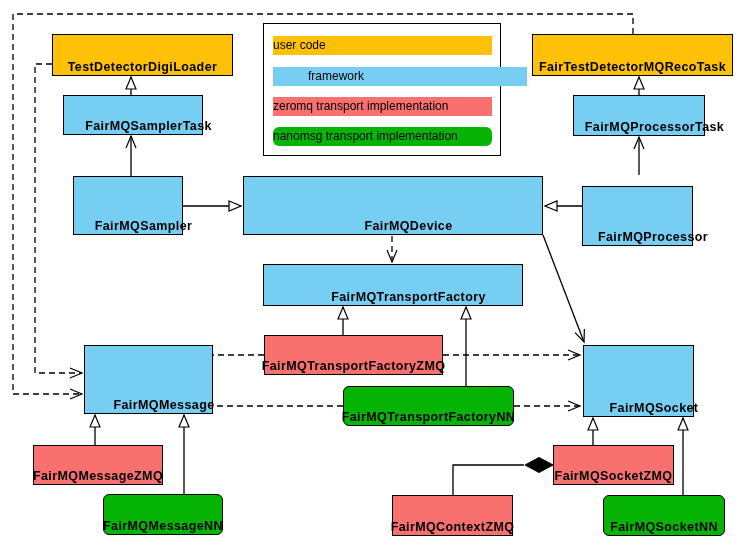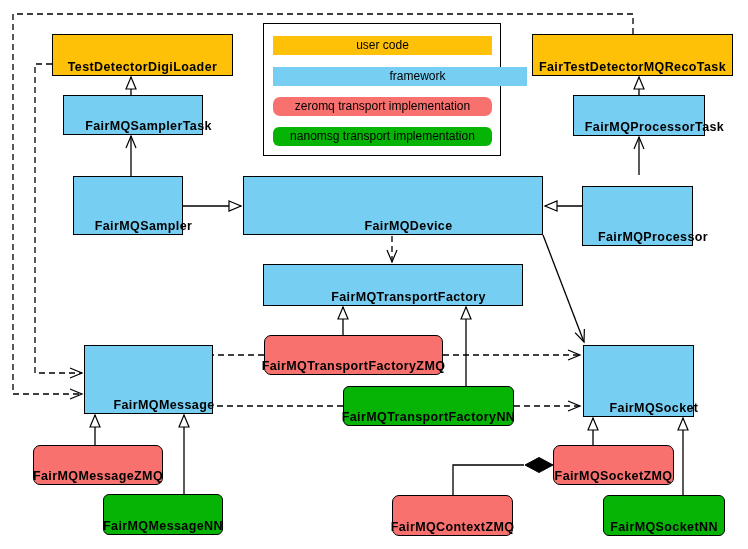--- a/index.html
+++ b/index.html
@@ -17,29 +17,29 @@
     border:1.4px solid #000;
     display:flex;align-items:flex-end;justify-content:center;
     text-align:center;
     font-weight:bold;font-size:12.5px;letter-spacing:.4px;color:#000;
     line-height:1.1;
     padding:0 4px;
   }
   .abstract{}
   .c-user{background:#FFC107;}
   .c-framework{background:#76CEF2;padding-left:35px;}
-  .c-zeromq{background:#F8716E;border-radius:7px;}
+  .c-zeromq{background:#F8716E;}
   .c-nanomsg{background:#06B406;border-radius:6px;}
   .legend{
     position:absolute;left:263px;top:23px;width:238px;height:133px;
     box-sizing:border-box;border:1.2px solid #000;background:#fff;
   }
   .legend-item{
     position:absolute;left:9px;width:219px;height:19px;
-    font-size:12px;line-height:19px;text-align:center;color:#000;
+    font-size:12px;line-height:19px;color:#000;
   }
 </style>
 </head>
 <body>
 
 <div id="canvas">
 
   <svg id="wires" width="748" height="549" viewBox="0 0 748 549">
     <defs>
       <marker id="tri" markerWidth="15" markerHeight="13" refX="13" refY="6" orient="auto" markerUnits="userSpaceOnUse">

